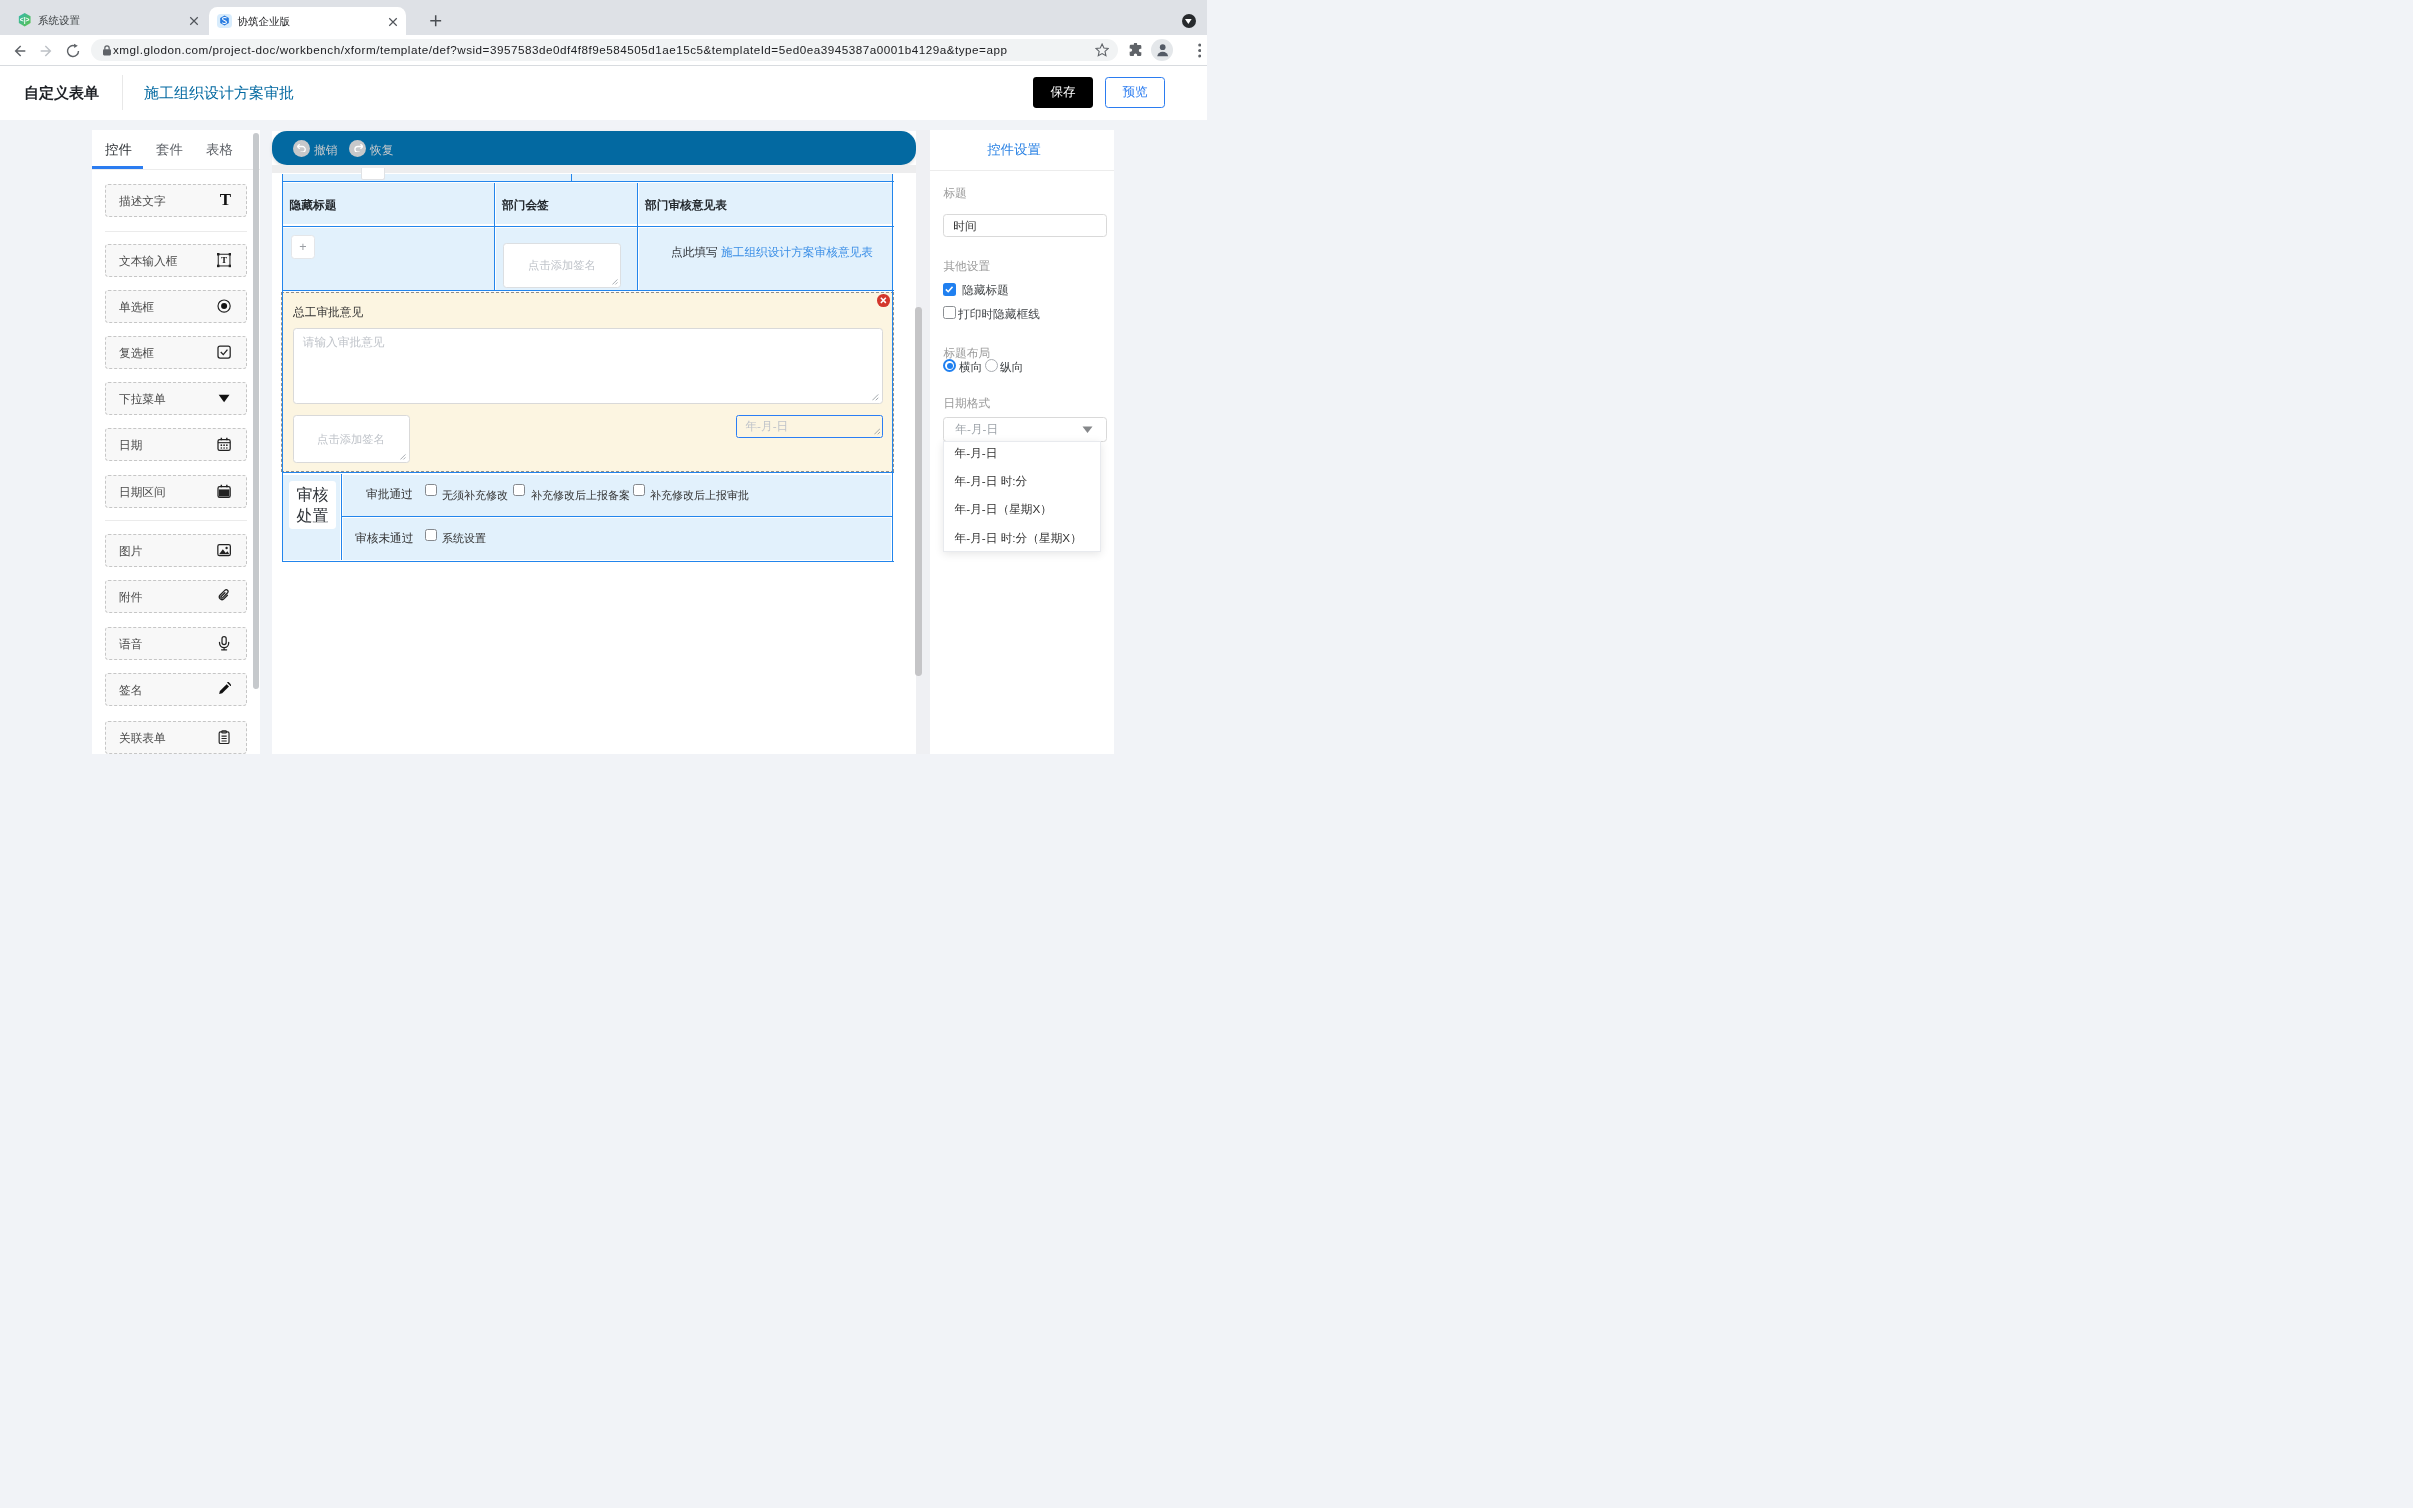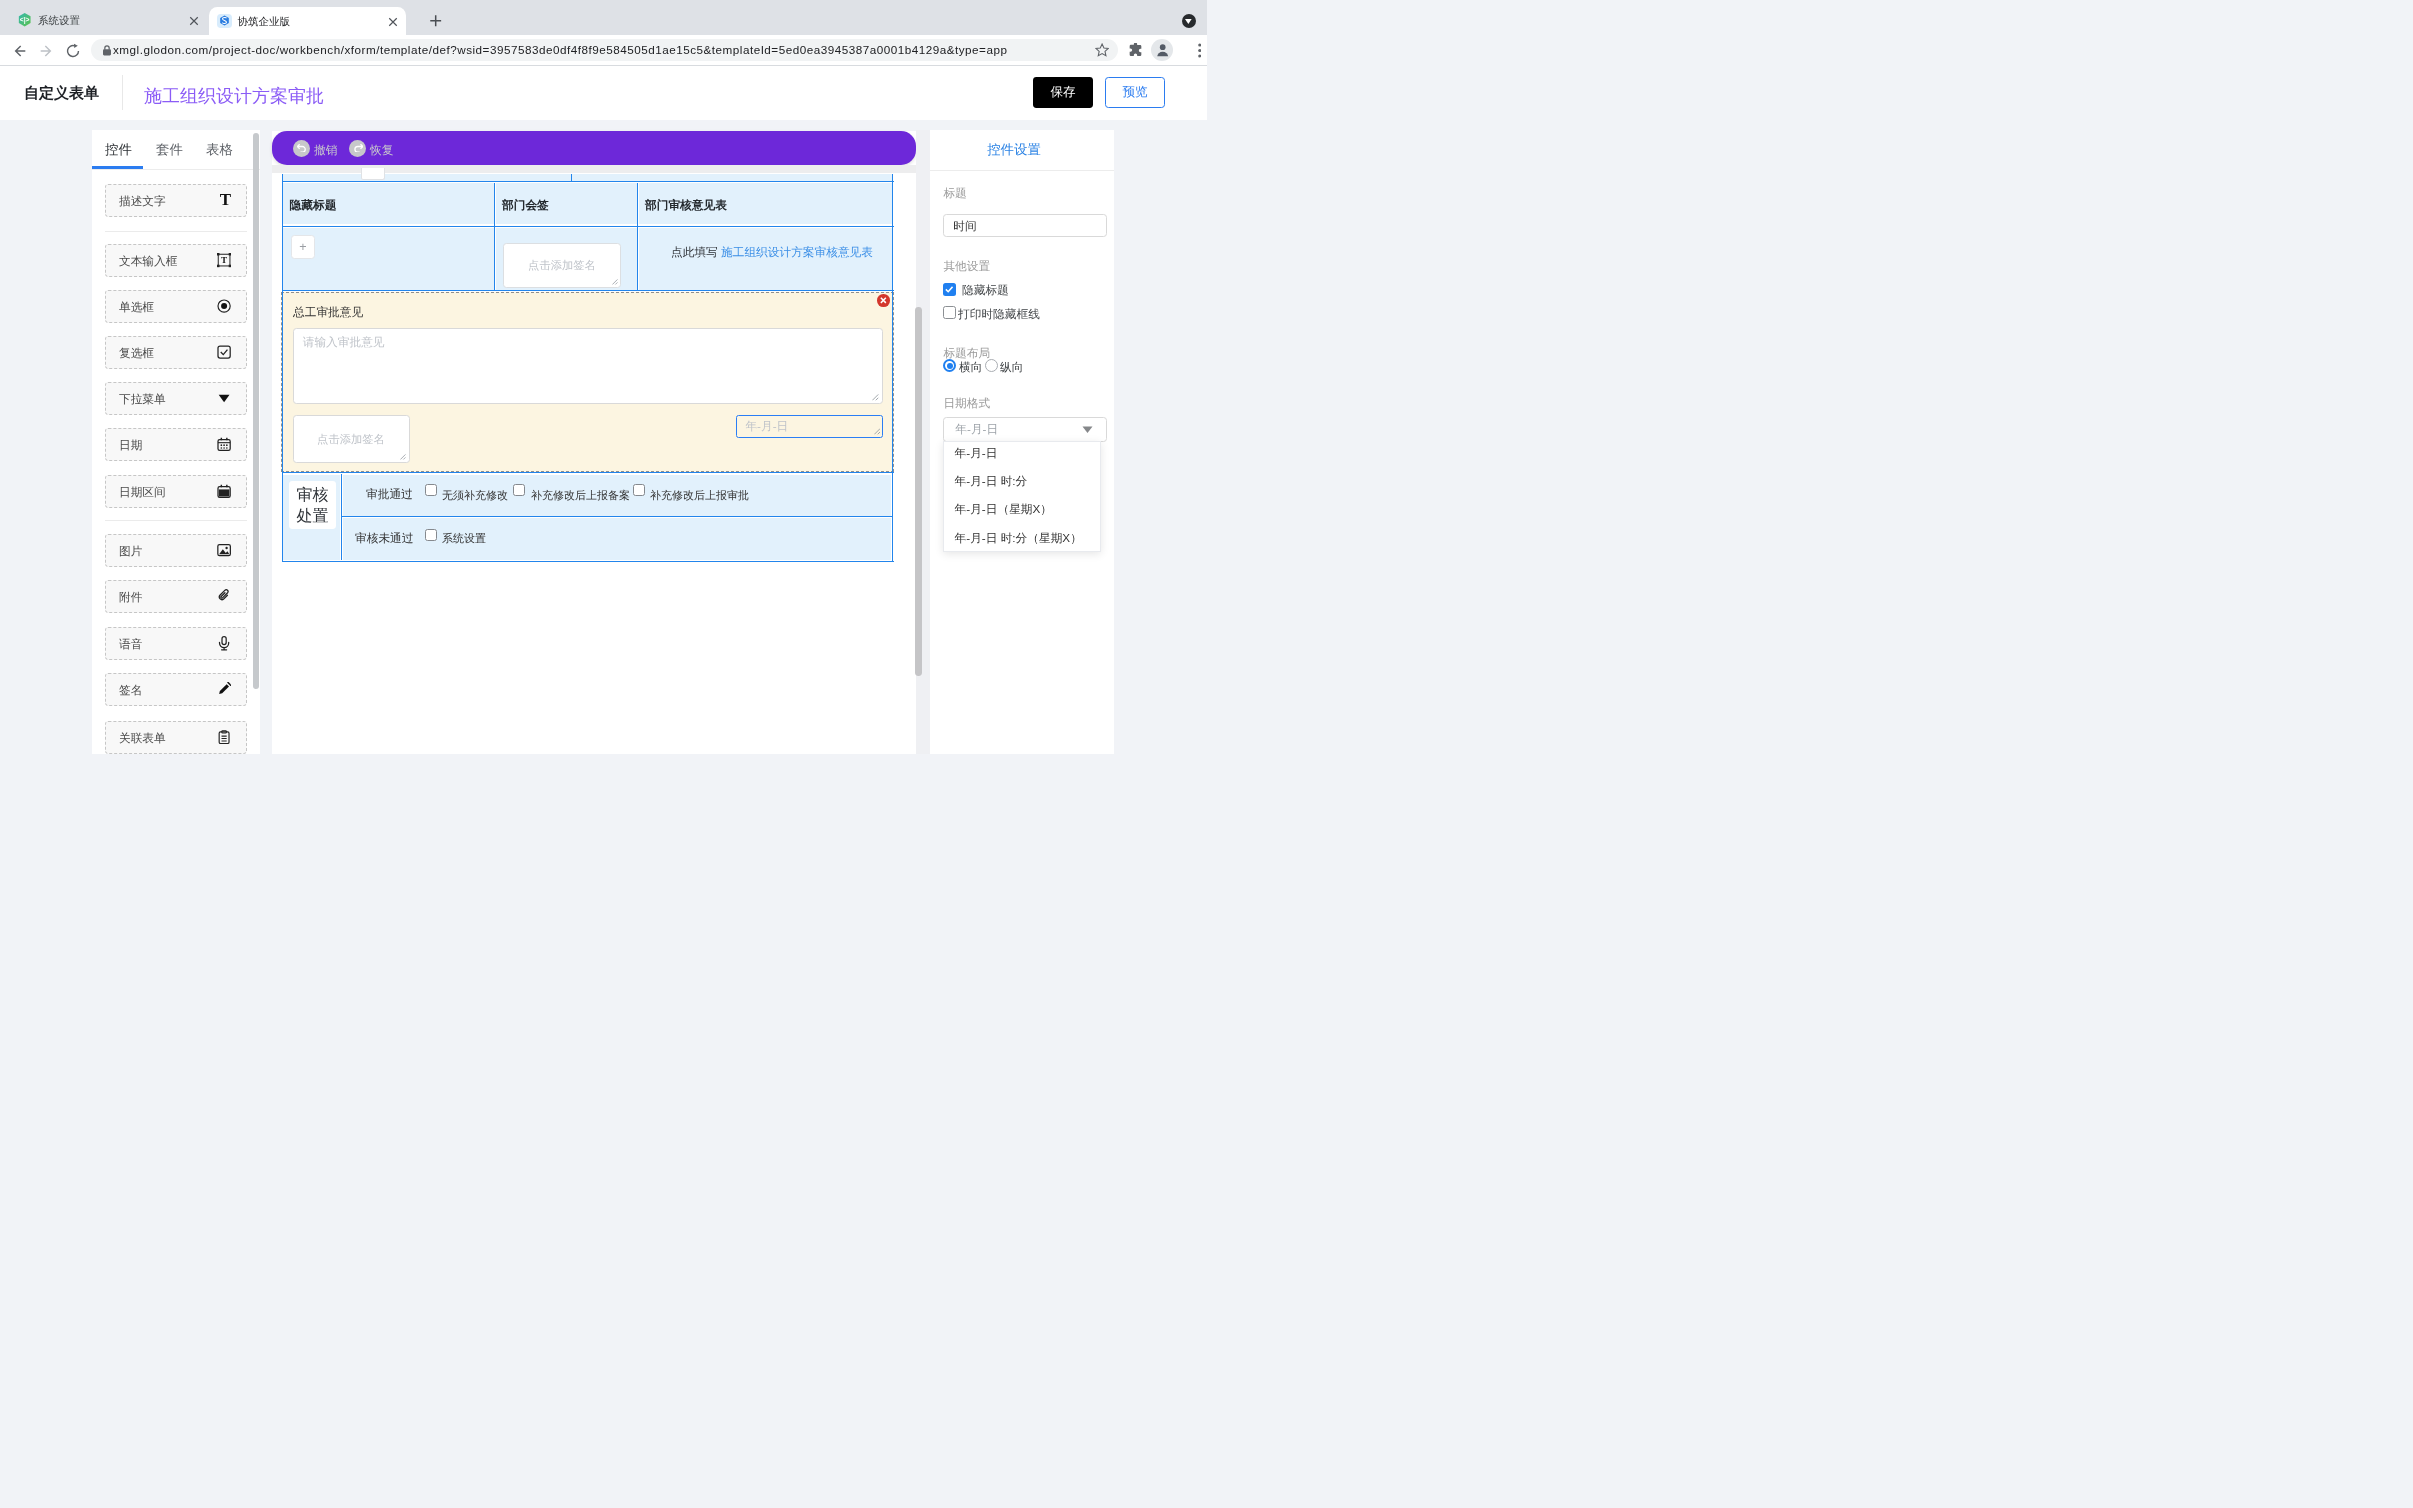--- a/index.html
+++ b/index.html
@@ -25,21 +25,21 @@
   #page { position:absolute; left:0; top:120px; width:1207px; height:634px; background:#f1f3f7; }
   
   #sidebar { position:absolute; left:92px; top:10px; width:168px; height:624px; background:#fff; }
   .sitem { position:absolute; left:12.6px; width:142px; height:33px; border:0.8px dashed #c6c6c6;
     border-radius:3.4px; background:#f8f8f8; }
   .sitem .lab { position:absolute; left:13.4px; top:0; height:31px; line-height:31px; font-size:11.7px; color:#4a4a4a; }
   .sitem .ico { position:absolute; right:14.2px; top:8.4px; width:14.2px; height:14.2px; }
   .ssep { position:absolute; left:12.6px; width:142px; height:0.8px; background:#ebebeb; }
   
   #canvas { position:absolute; left:272px; top:11px; width:644px; height:623px; background:#fff; }
-  #ctoolbar { position:absolute; left:0; top:0; width:644px; height:34px; background:#6d28d9;
+  #ctoolbar { position:absolute; left:0; top:0; width:644px; height:34px; background:#0369a1;
     border-radius:15px; box-shadow:0 1.7px 3.4px rgba(0,0,0,0.13); }
   .gline { position:absolute; background:#2285ec; }
   .cellbg { position:absolute; background:#e2f1fc; }
   .whitebox { position:absolute; background:#fff; border:0.8px solid #dcdfe2; border-radius:3.4px; }
   .ph { color:#bfc3c9; font-size:11.7px; }
   .cb { position:absolute; width:11.7px; height:11.7px; border:1.3px solid #85898e; border-radius:2.5px; background:#fff; }
   .ftext13 { font-size:11px; color:#333; }
   .ftext { font-size:11.7px; color:#333; }
   
   #rpanel { position:absolute; left:930px; top:10px; width:184px; height:624px; background:#fff; }
@@ -126,21 +126,21 @@
 
   <svg class="abs" style="left:1198px;top:7.5px" width="3.4" height="15" viewBox="0 0 4 18">
     <circle cx="2" cy="2.5" r="1.8" fill="#5f6368"></circle>
       <circle cx="2" cy="9" r="1.8" fill="#5f6368"></circle>
     <circle cx="2" cy="15.5" r="1.8" fill="#5f6368"></circle>
     </svg>
 </div>
 <div id="appheader">
   <div class="abs" style="left:24px;top:17.6px;font-size:15px;font-weight:bold;color:#1d2025">自定义表单</div>
   <div class="abs" style="left:122px;top:9.2px;width:0.8px;height:35px;background:#e8e8e8"></div>
-  <div class="abs" style="left:144px;top:18.4px;font-size:18px;color:#8b5cf6">施工组织设计方案审批</div>
+  <div class="abs" style="left:144px;top:18.4px;font-size:15px;color:#0369a1">施工组织设计方案审批</div>
   <div class="btn" style="left:1033px;background:#000000;color:#fff">保存</div>
   <div class="btn" style="left:1105px;background:#fff;border:0.8px solid #2b7cf0;color:#2b7cf0">预览</div>
 </div>
 <div id="page">
   <div id="sidebar">
     <div class="abs" style="left:13px;top:11px;font-size:13.4px;color:#2b2f33">控件</div>
     <div class="abs" style="left:64px;top:11px;font-size:13.4px;color:#5c6066">套件</div>
     <div class="abs" style="left:114px;top:11px;font-size:13.4px;color:#5c6066">表格</div>
     <div class="abs" style="left:0;top:39px;width:168px;height:0.8px;background:#ececec"></div>
     <div class="abs" style="left:0;top:36px;width:51px;height:3.4px;background:#2b7cf0"></div>

